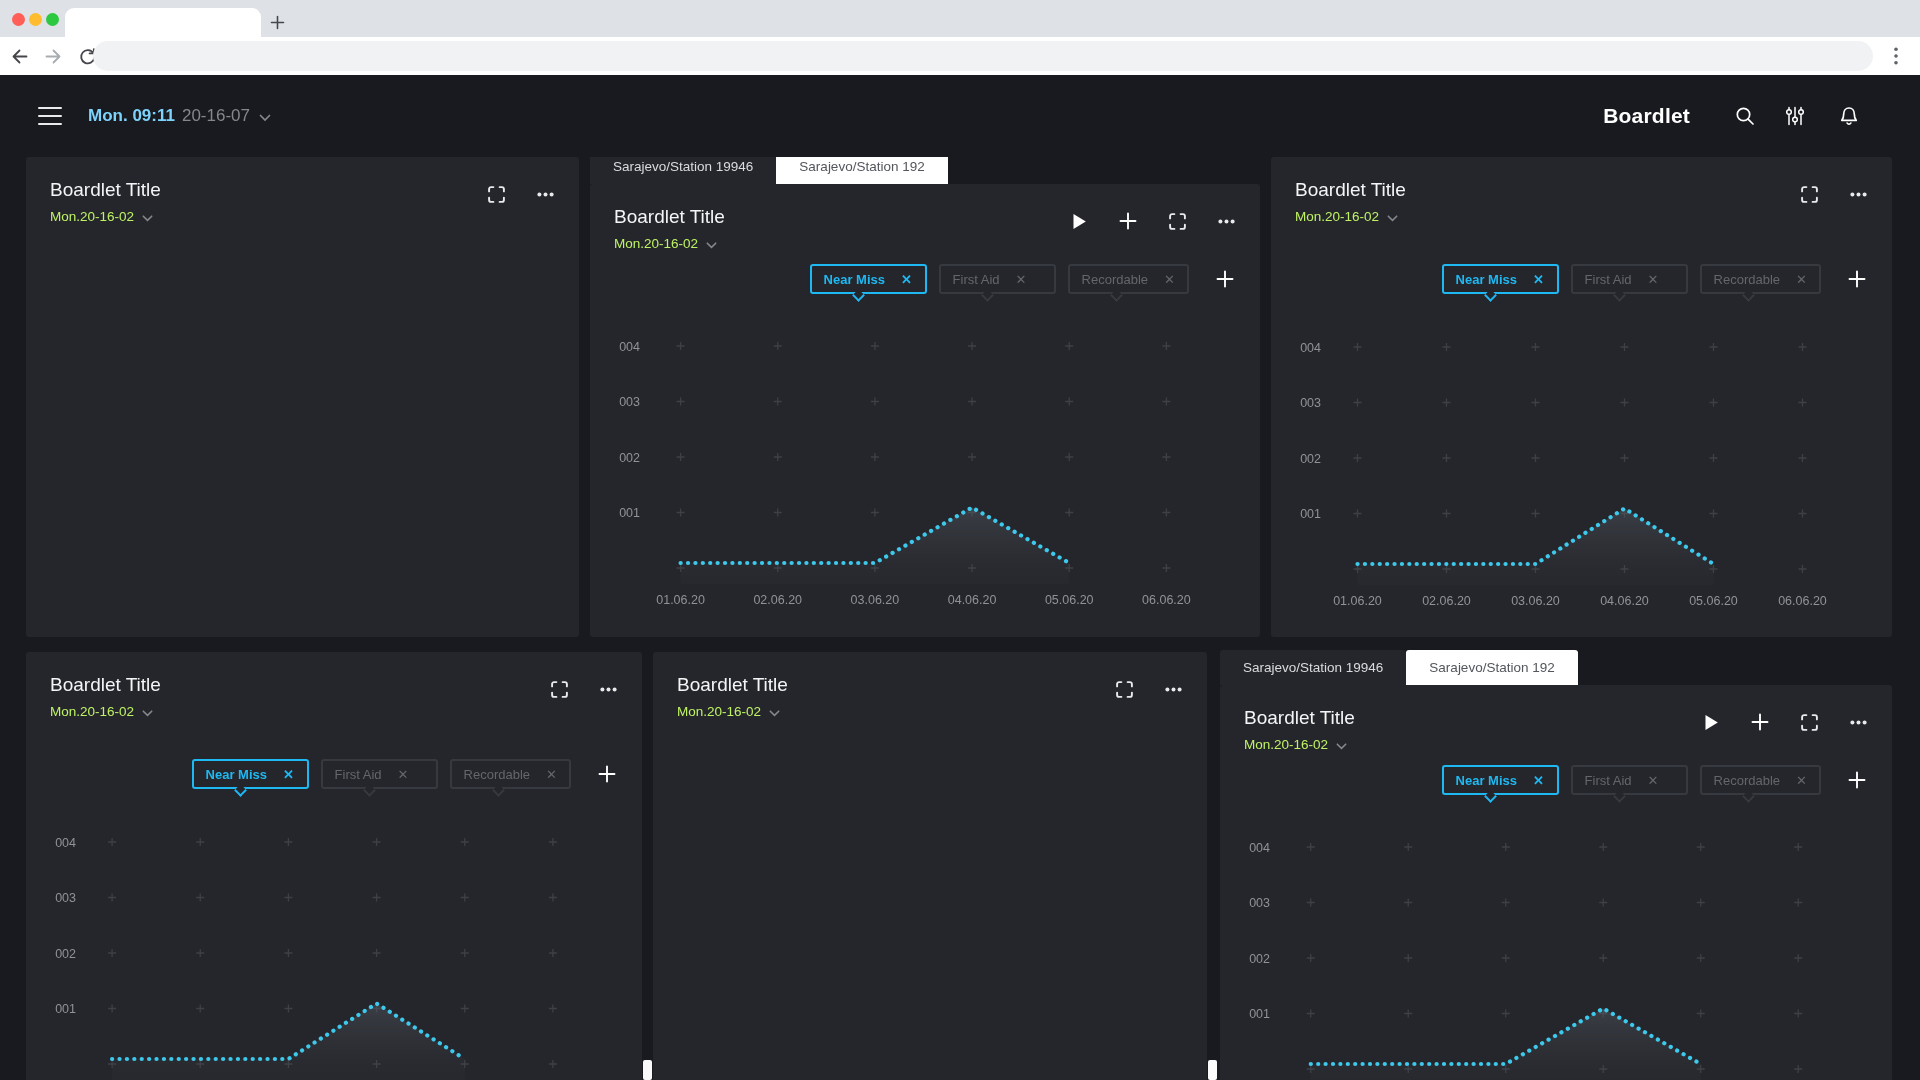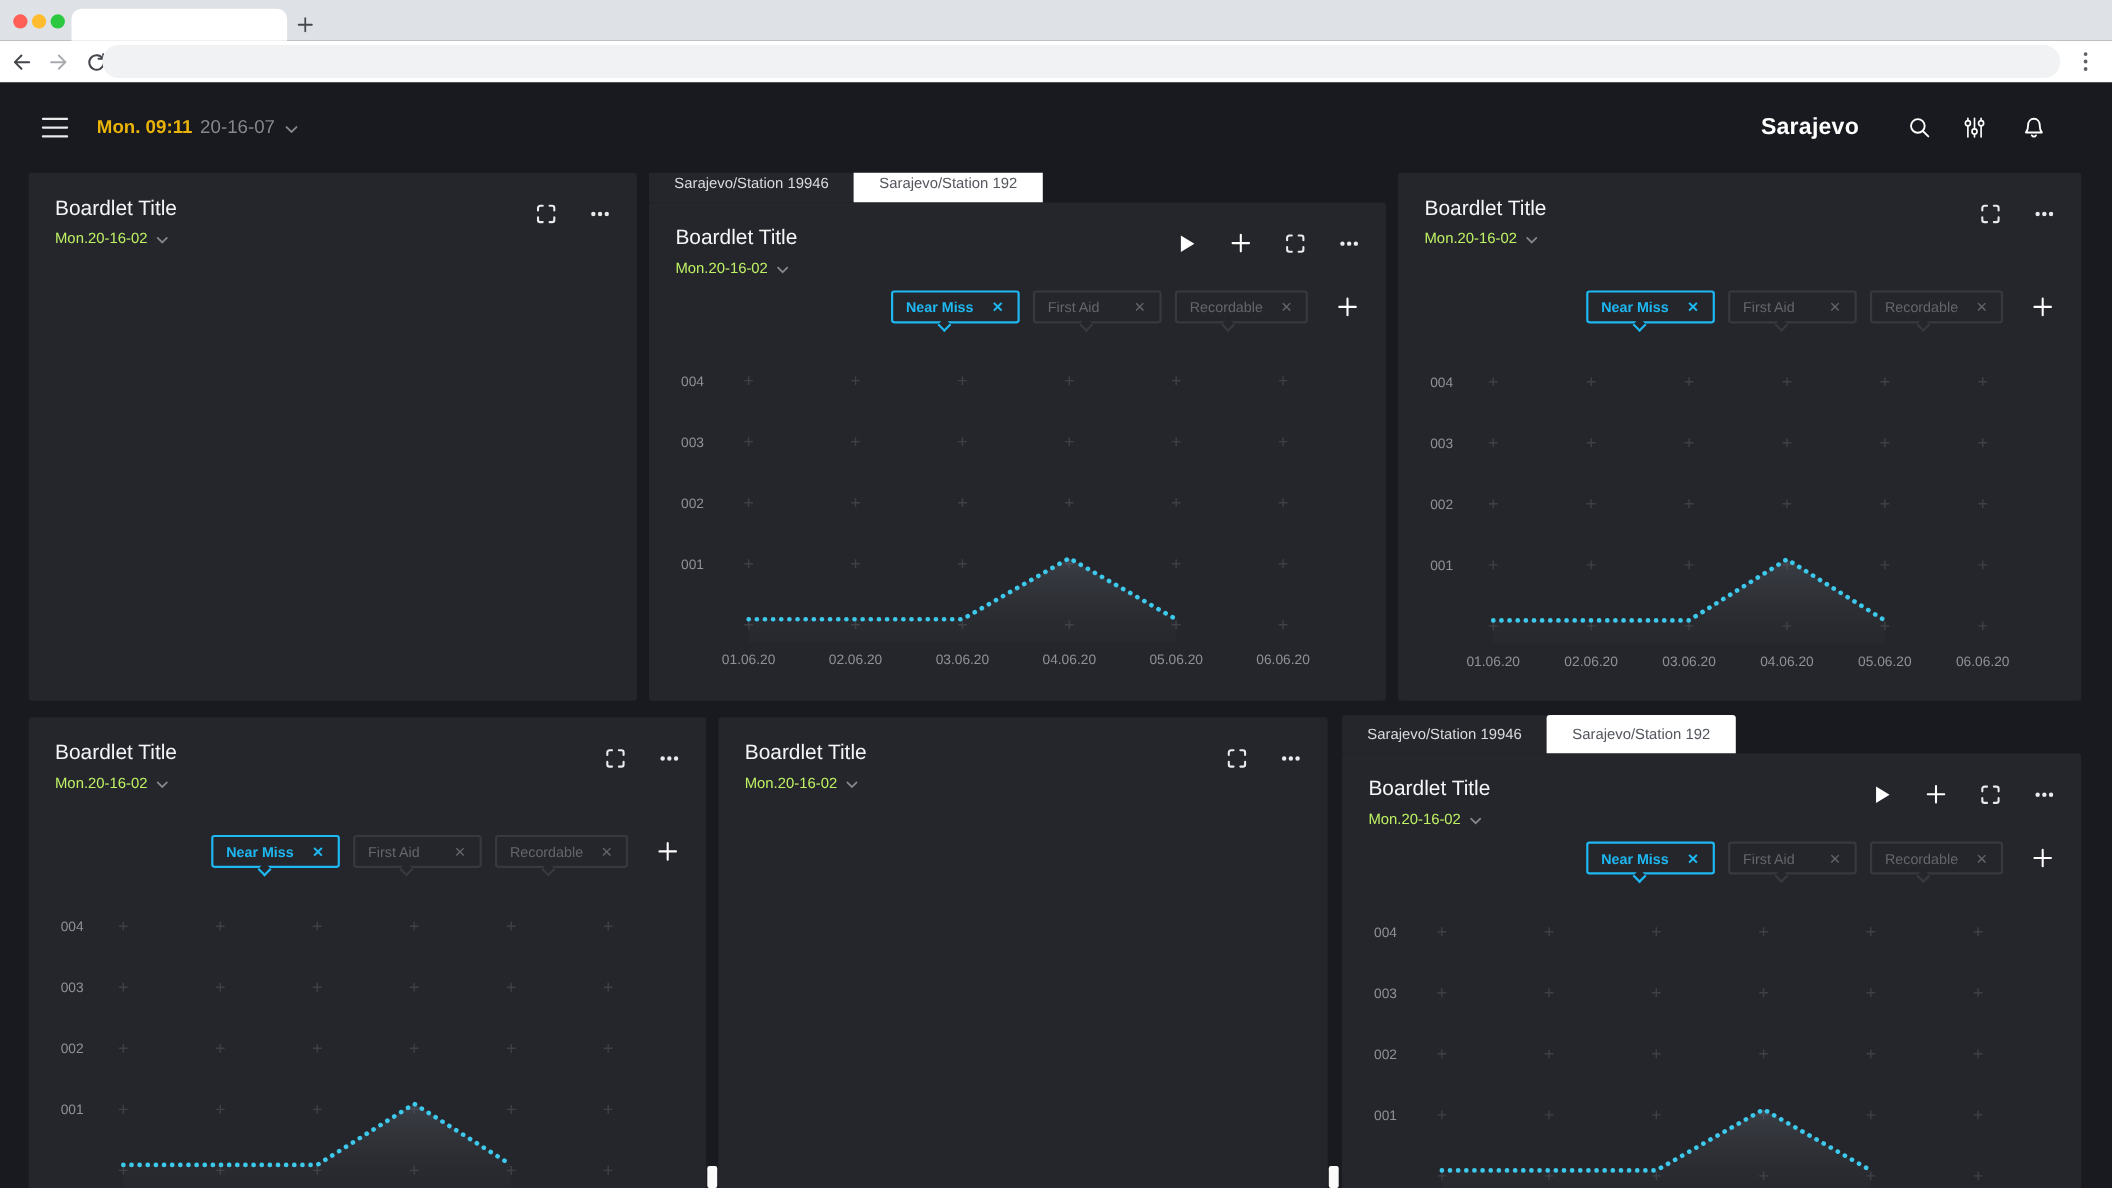--- a/index.html
+++ b/index.html
@@ -24,21 +24,21 @@
   .kebab{position:absolute;right:10px;top:4px;width:28px;height:30px;display:flex;
     align-items:center;justify-content:center;}
 
   
   .app{width:1920px;height:1005px;background:#191a1f;position:relative;}
   .app-header{height:82px;display:flex;align-items:center;position:relative;}
   .hamburger{margin-left:38px;width:24px;height:18px;display:flex;flex-direction:column;
     justify-content:space-between;cursor:pointer;}
   .hamburger div{height:2px;background:#e9eaec;border-radius:1px;}
   .date-block{margin-left:26px;display:flex;align-items:center;font-size:17px;cursor:pointer;}
-  .date-bold{color:#eab308;font-weight:700;}
+  .date-bold{color:#7dd3fc;font-weight:700;}
   .date-rest{color:#84878d;margin-left:7px;font-weight:400;}
   .date-block .chev{margin-left:9px;margin-top:2px;}
   .brand{position:absolute;right:230px;font-size:21px;font-weight:700;color:#ffffff;letter-spacing:.2px;}
   .hd-ic{position:absolute;width:30px;height:30px;display:flex;align-items:center;
     justify-content:center;cursor:pointer;}
 
   #dashboard{position:absolute;top:82px;left:0;width:1920px;height:923px;overflow:hidden;}
   .group{position:absolute;}
   .tabrow{display:flex;height:35px;}
   .stab{padding:0 23px;display:flex;align-items:center;font-size:13.5px;
@@ -48,21 +48,21 @@
   .panel{background:#25262b;border-radius:3px;position:relative;width:100%;}
   .phead{position:absolute;top:22px;left:24px;right:24px;display:flex;
     justify-content:space-between;align-items:flex-start;z-index:3;}
   .ptitle{font-size:19px;font-weight:400;color:#f4f5f6;line-height:22px;}
   .psub{margin-top:7px;display:flex;align-items:center;font-size:13.5px;color:#bef264;cursor:pointer;}
   .psub .chev{margin-left:8px;margin-top:2px;}
   .picons{display:flex;gap:29px;align-items:center;margin-top:5px;}
   .pic{width:20px;height:20px;display:flex;align-items:center;justify-content:center;cursor:pointer;}
 
   .chiprow{position:absolute;right:24px;display:flex;gap:12px;align-items:center;z-index:3;}
-  .chip{position:relative;display:flex;align-items:center;justify-content:space-between;
+  .chip{position:relative;display:flex;align-items:center;
     min-width:117px;height:30px;padding:5px 12px;border:2px solid #36393f;border-radius:3px;
     font-size:13px;color:#63666c;cursor:pointer;white-space:nowrap;}
   .chip .x{margin-left:16px;font-size:13px;}
   .chip .notch{position:absolute;left:42px;bottom:-7.5px;width:9px;height:9px;background:#25262b;
     border-right:2px solid #36393f;border-bottom:2px solid #36393f;transform:rotate(45deg);}
   .chip.active{border-color:#1eb8f2;color:#1eb8f2;font-weight:700;}
   .chip.active .notch{border-right-color:#1eb8f2;border-bottom-color:#1eb8f2;}
   .addchip{margin-left:13px;width:22px;height:22px;display:flex;align-items:center;
     justify-content:center;cursor:pointer;}
 
@@ -121,21 +121,21 @@
     </div>
     <div class="date-block">
       <span class="date-bold">Mon. 09:11</span>
       <span class="date-rest">20-16-07</span>
       <span class="chev">
         <svg width="12" height="8" viewBox="0 0 12 8" fill="none" stroke="#84878d" stroke-width="1.7" stroke-linecap="round">
             <path d="M1.5 1.5 L6 6 L10.5 1.5"></path>
           </svg>
       </span>
     </div>
-    <div class="brand">Sarajevo</div>
+    <div class="brand">Boardlet</div>
     <span class="hd-ic" style="right:160px;">
       <svg width="22" height="22" viewBox="0 0 22 22" fill="none" stroke="#ffffff" stroke-width="1.7" stroke-linecap="round">
           <circle cx="9.5" cy="9.5" r="6.2"></circle>
           <path d="M14.3 14.3 L19 19"></path>
         </svg>
     </span>
     <span class="hd-ic" style="right:110px;">
       <svg width="22" height="22" viewBox="0 0 22 22" fill="none" stroke="#ffffff" stroke-width="1.5" stroke-linecap="round">
           <path d="M5 2.5 V19.5 M11 2.5 V19.5 M17 2.5 V19.5"></path>
           <circle cx="5" cy="7" r="2.3" fill="#191a1f"></circle>

